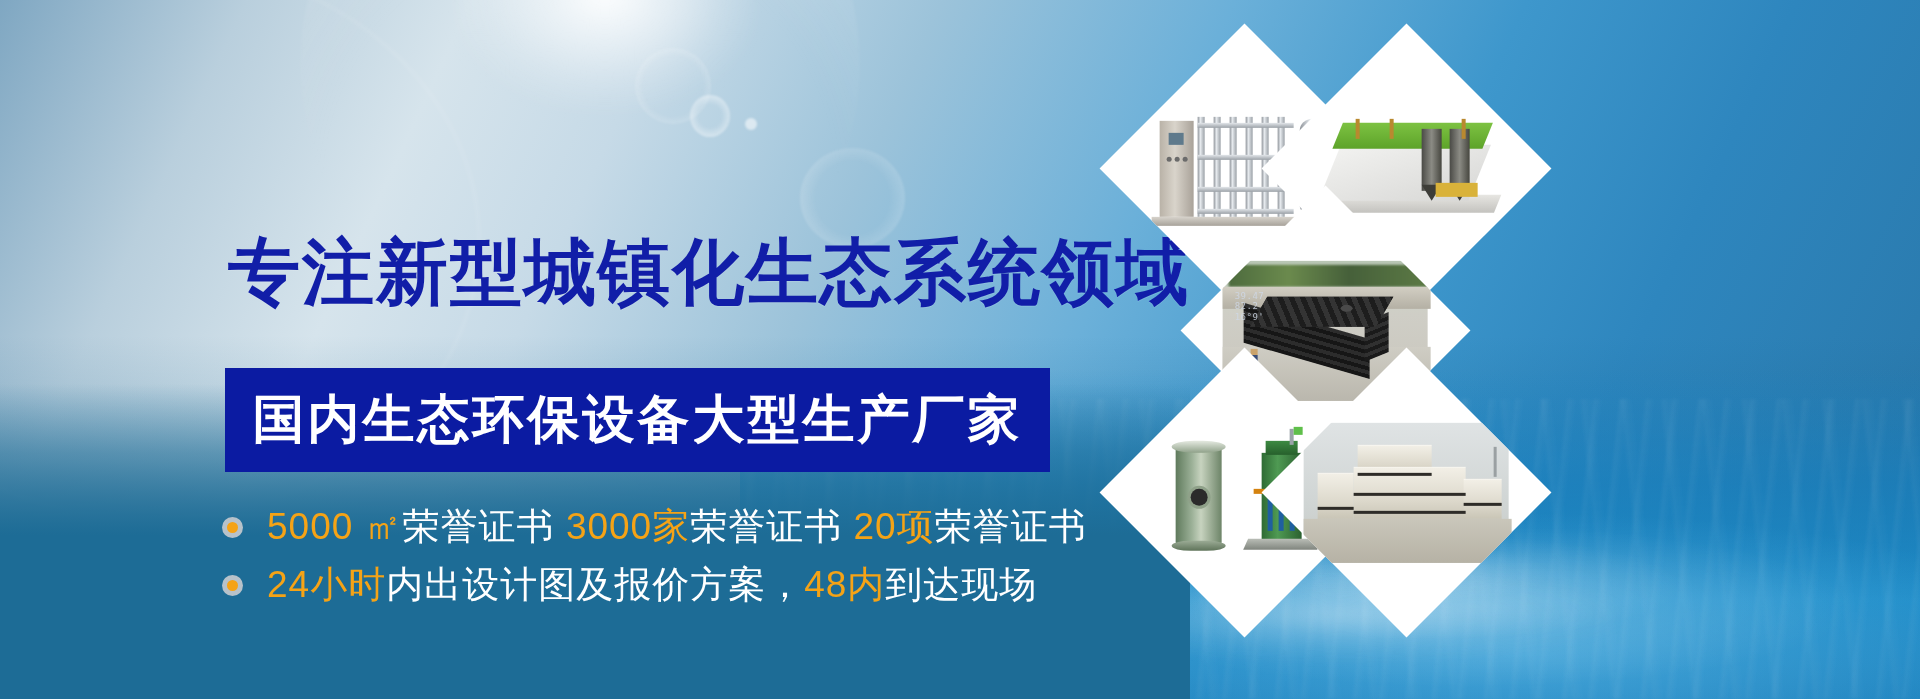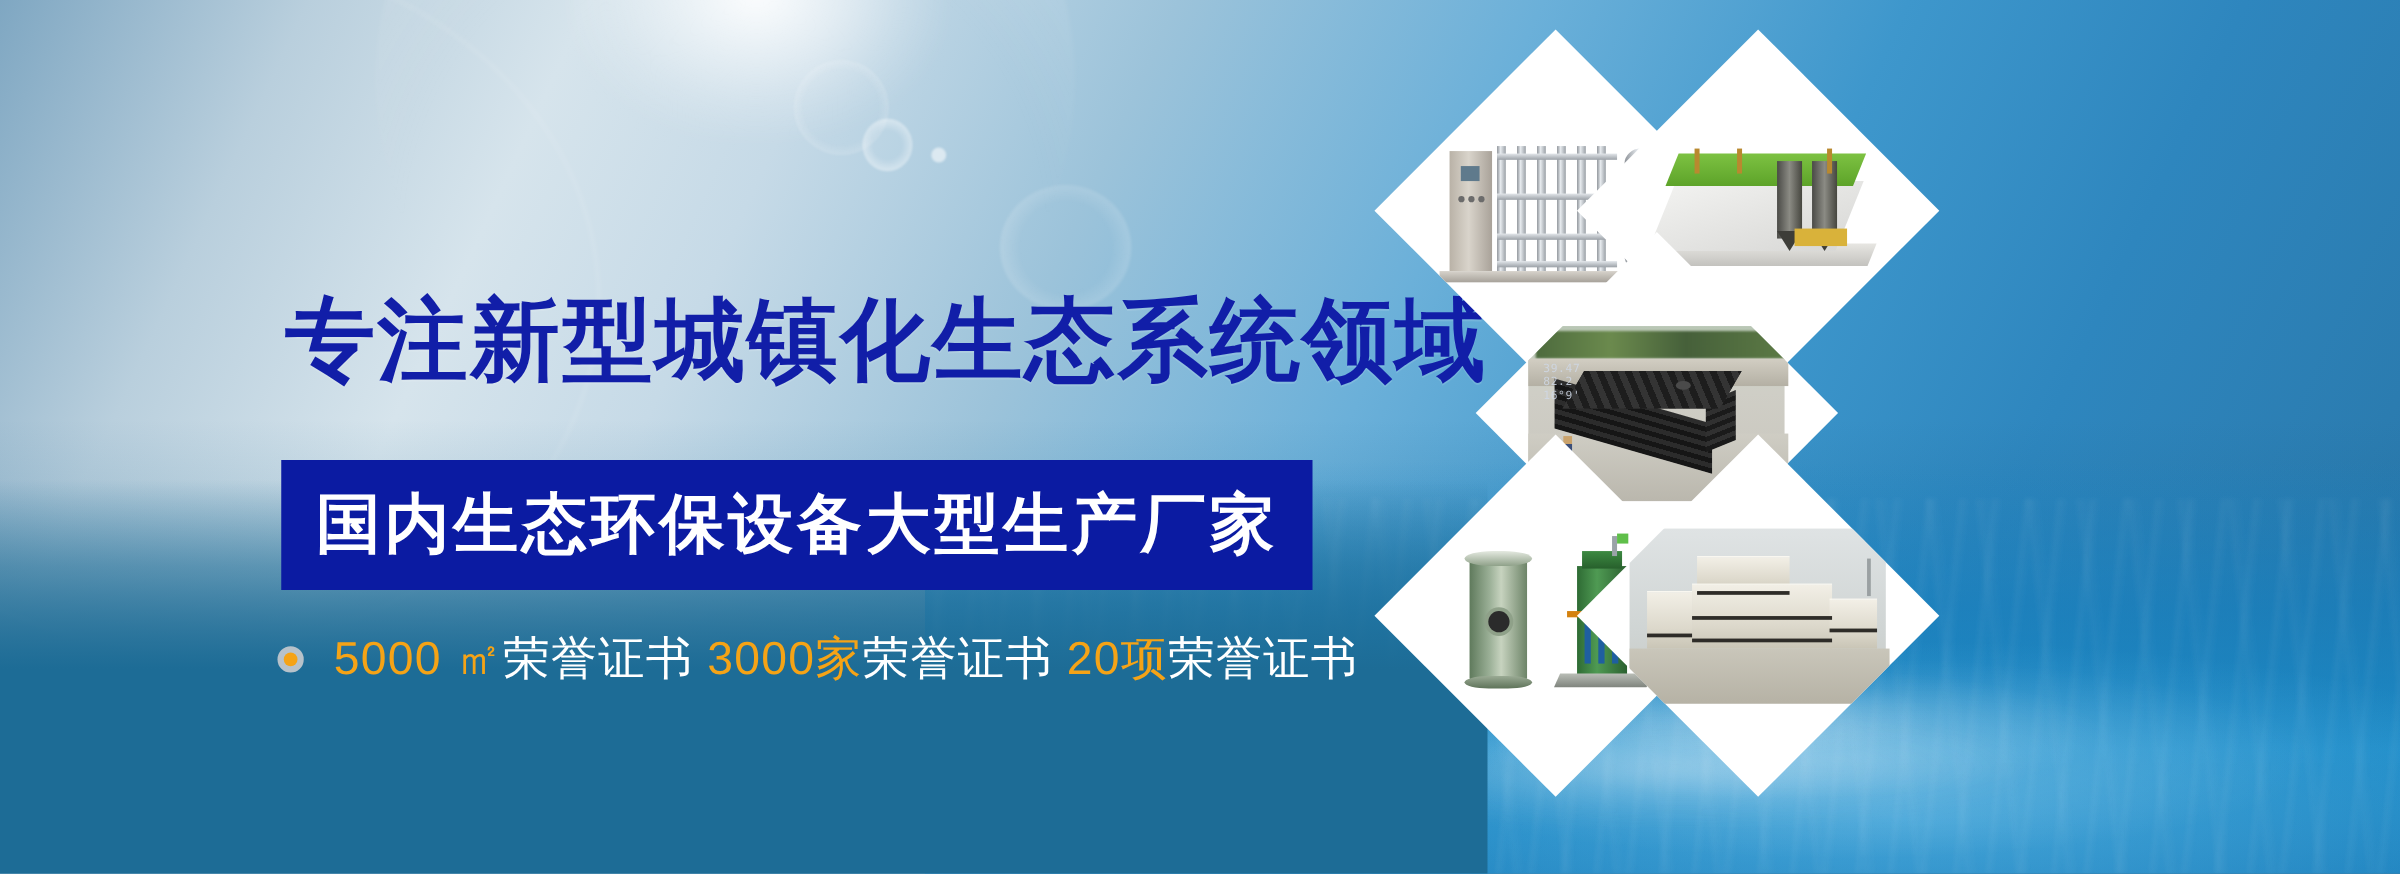--- a/index.html
+++ b/index.html
@@ -357,20 +357,24 @@
       <span class="blue-box-text">国内生态环保设备大型生产厂家</span>
     </div>
 
     <div class="bullets">
 
       <div class="bullet-row">
         <span class="bullet-dot"></span>
         <span class="bullet-text"><span class="hl">5000 ㎡</span><span>荣誉证书 </span><span class="hl">3000家</span><span>荣誉证书 </span><span class="hl">20项</span><span>荣誉证书</span></span>
       </div>
 
+      <div class="bullet-row">
+        <span class="bullet-dot"></span>
+        <span class="bullet-text"><span class="hl">24小时</span><span>内出设计图及报价方案，</span><span class="hl">48内</span><span>到达现场</span></span>
+      </div>
 
     </div>
   </div>
 
   <div class="collage">
 
     <div class="dia d-tl">
       <div class="inner">
         <div class="art">
           <div class="ro-cab"></div>

